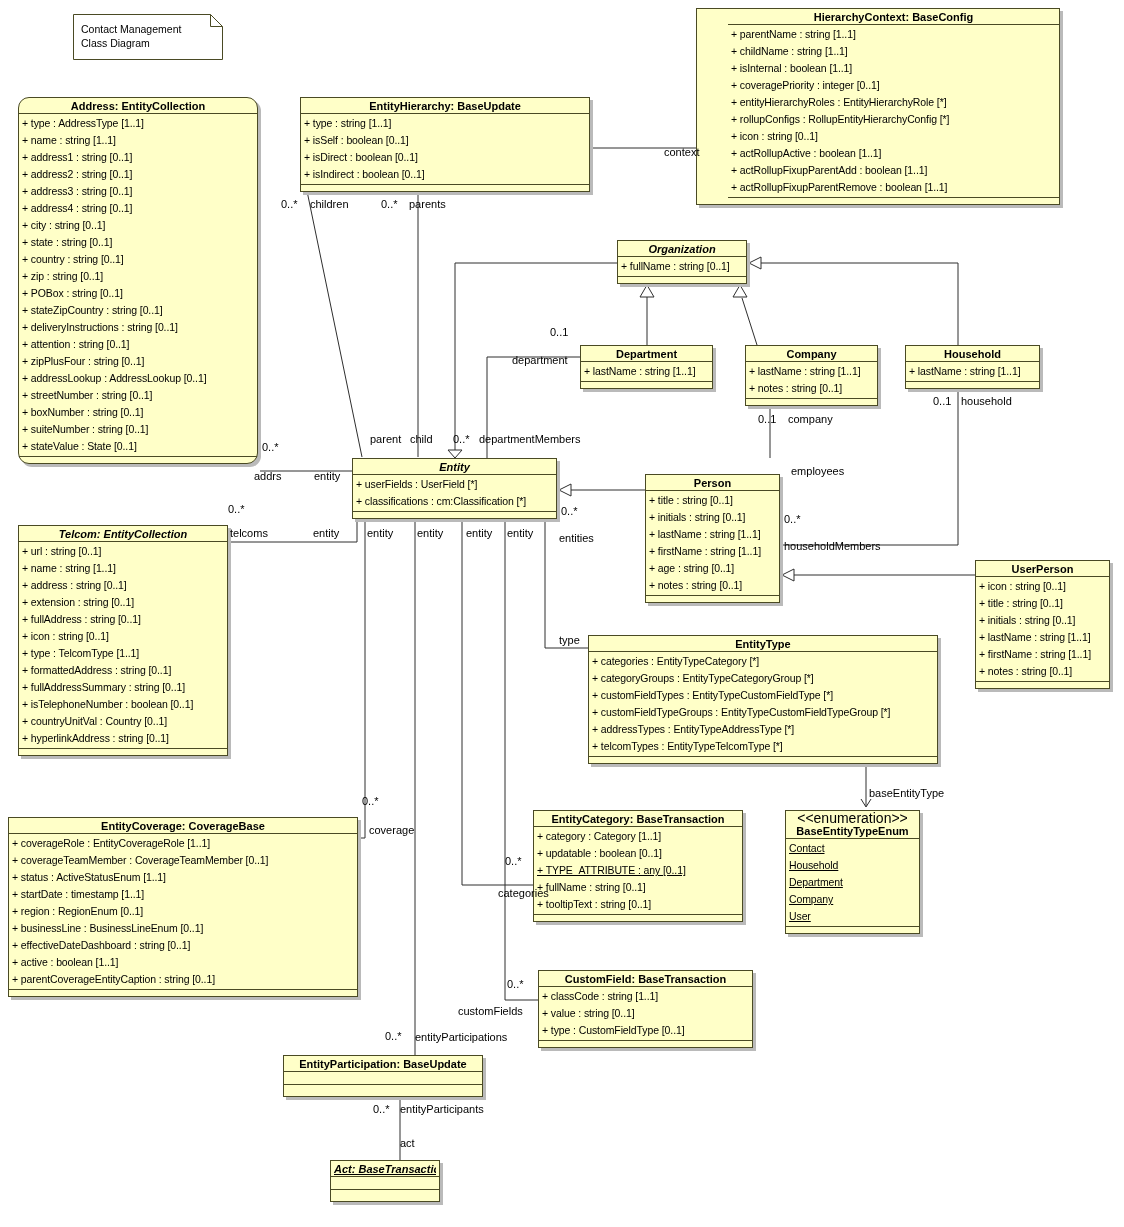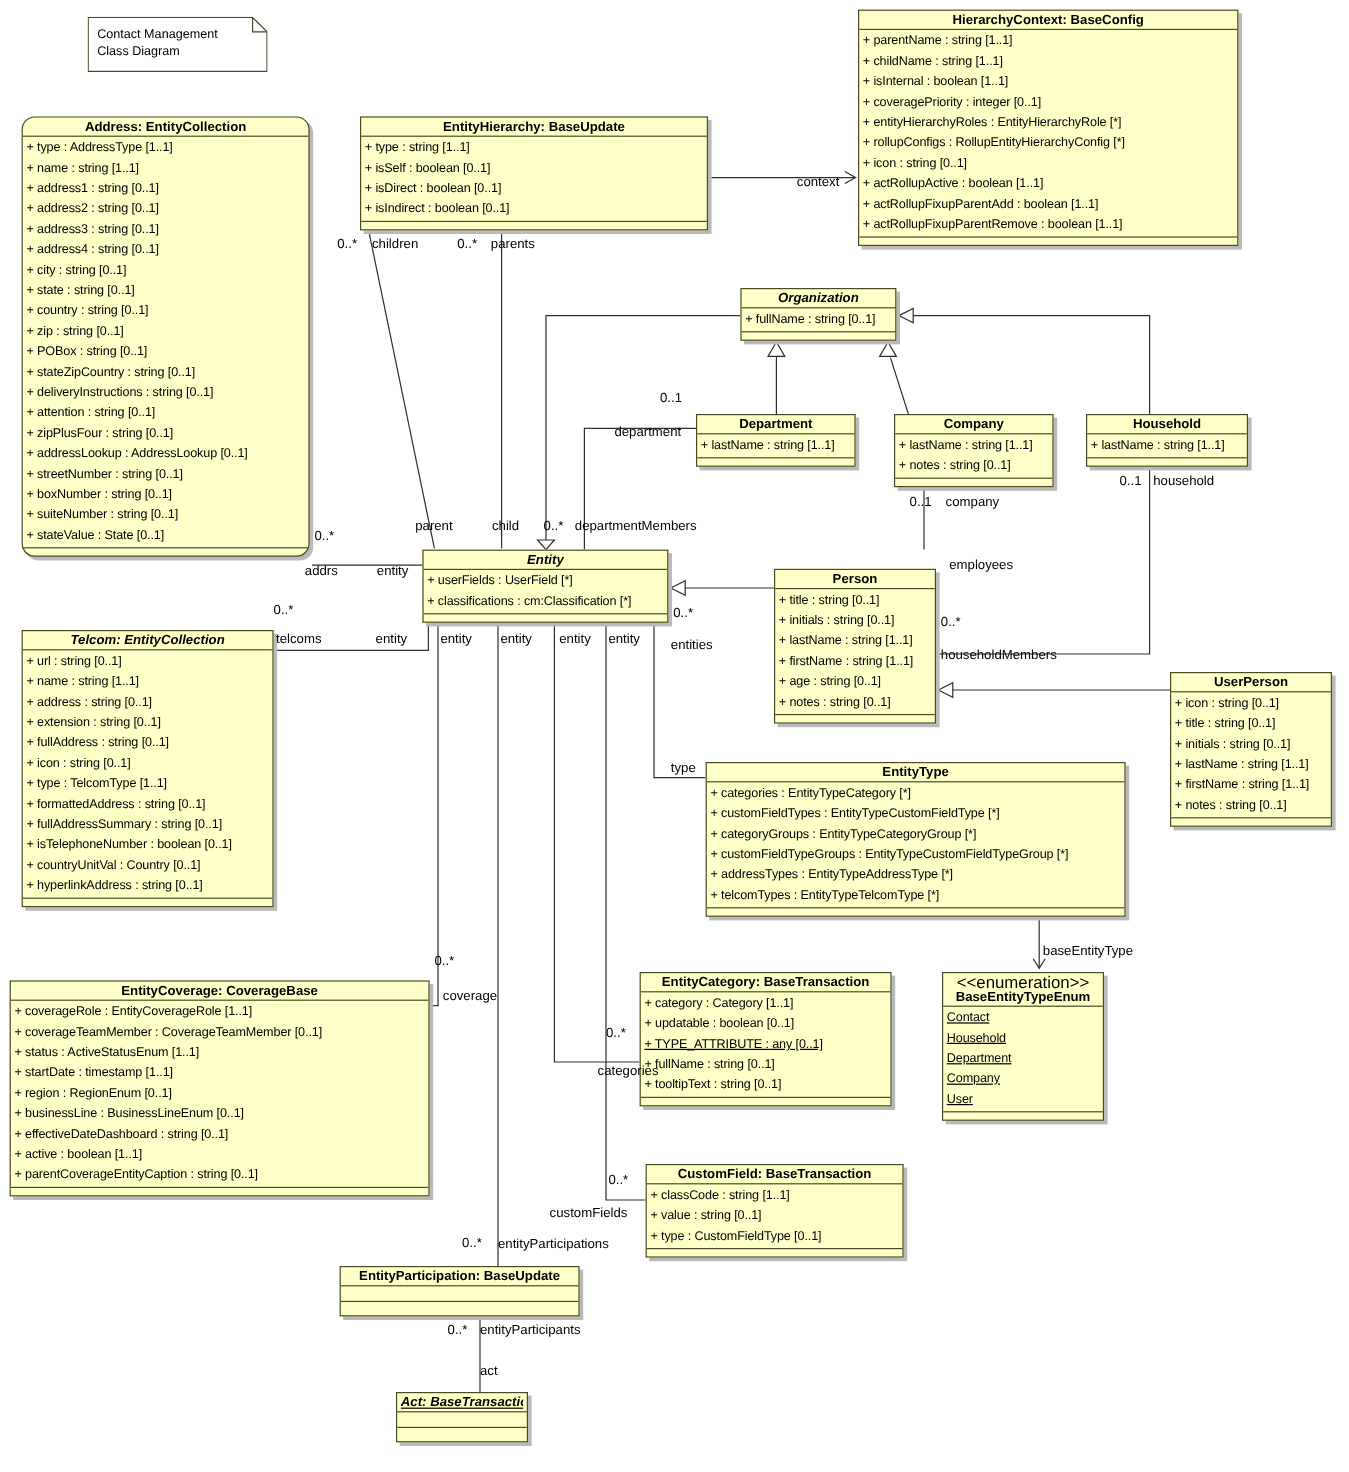--- a/index.html
+++ b/index.html
@@ -152,21 +152,21 @@
         <div class="uml-name">EntityHierarchy: BaseUpdate</div>
       </div>
       <div class="uml-attrs">
         <div class="uml-attr">+ type : string [1..1]</div>
         <div class="uml-attr">+ isSelf : boolean [0..1]</div>
         <div class="uml-attr">+ isDirect : boolean [0..1]</div>
         <div class="uml-attr">+ isIndirect : boolean [0..1]</div>
       </div>
       <div class="uml-ops"></div>
     </div>
-    <div class="uml-class" style="left: 715px; top: 8px; width: 317px;">
+    <div class="uml-class" style="left: 696px; top: 8px; width: 364px; padding-left: 31px;">
       <div class="uml-head">
         <div class="uml-name">HierarchyContext: BaseConfig</div>
       </div>
       <div class="uml-attrs">
         <div class="uml-attr">+ parentName : string [1..1]</div>
         <div class="uml-attr">+ childName : string [1..1]</div>
         <div class="uml-attr">+ isInternal : boolean [1..1]</div>
         <div class="uml-attr">+ coveragePriority : integer [0..1]</div>
         <div class="uml-attr">+ entityHierarchyRoles : EntityHierarchyRole [*]</div>
         <div class="uml-attr">+ rollupConfigs : RollupEntityHierarchyConfig [*]</div>
@@ -271,22 +271,22 @@
         <div class="uml-attr">+ notes : string [0..1]</div>
       </div>
       <div class="uml-ops"></div>
     </div>
     <div class="uml-class" style="left: 588px; top: 635px; width: 350px;">
       <div class="uml-head">
         <div class="uml-name">EntityType</div>
       </div>
       <div class="uml-attrs">
         <div class="uml-attr">+ categories : EntityTypeCategory [*]</div>
+        <div class="uml-attr">+ categoryGroups : EntityTypeCategoryGroup [*]</div>
         <div class="uml-attr">+ customFieldTypes : EntityTypeCustomFieldType [*]</div>
-        <div class="uml-attr">+ categoryGroups : EntityTypeCategoryGroup [*]</div>
         <div class="uml-attr">+ customFieldTypeGroups : EntityTypeCustomFieldTypeGroup [*]</div>
         <div class="uml-attr">+ addressTypes : EntityTypeAddressType [*]</div>
         <div class="uml-attr">+ telcomTypes : EntityTypeTelcomType [*]</div>
       </div>
       <div class="uml-ops"></div>
     </div>
     <div class="uml-class" style="left: 8px; top: 817px; width: 350px;">
       <div class="uml-head">
         <div class="uml-name">EntityCoverage: CoverageBase</div>
       </div>
@@ -356,21 +356,21 @@
       <div class="uml-ops tall"></div>
     </div>
     <span class="edge-label" style="left: 664px; top: 146px;">context</span>
     <span class="edge-label" style="left: 281px; top: 198px;">0..*</span>
     <span class="edge-label" style="left: 310px; top: 198px;">children</span>
     <span class="edge-label" style="left: 381px; top: 198px;">0..*</span>
     <span class="edge-label" style="left: 409px; top: 198px;">parents</span>
     <span class="edge-label" style="left: 262px; top: 441px;">0..*</span>
     <span class="edge-label" style="left: 254px; top: 470px;">addrs</span>
     <span class="edge-label" style="left: 314px; top: 470px;">entity</span>
-    <span class="edge-label" style="left: 346px; top: 433px;">parent</span>
+    <span class="edge-label" style="left: 370px; top: 433px;">parent</span>
     <span class="edge-label" style="left: 410px; top: 433px;">child</span>
     <span class="edge-label" style="left: 453px; top: 433px;">0..*</span>
     <span class="edge-label" style="left: 479px; top: 433px;">departmentMembers</span>
     <span class="edge-label" style="left: 550px; top: 326px;">0..1</span>
     <span class="edge-label" style="left: 512px; top: 354px;">department</span>
     <span class="edge-label" style="left: 758px; top: 413px;">0..1</span>
     <span class="edge-label" style="left: 788px; top: 413px;">company</span>
     <span class="edge-label" style="left: 791px; top: 465px;">employees</span>
     <span class="edge-label" style="left: 933px; top: 395px;">0..1</span>
     <span class="edge-label" style="left: 961px; top: 395px;">household</span>

